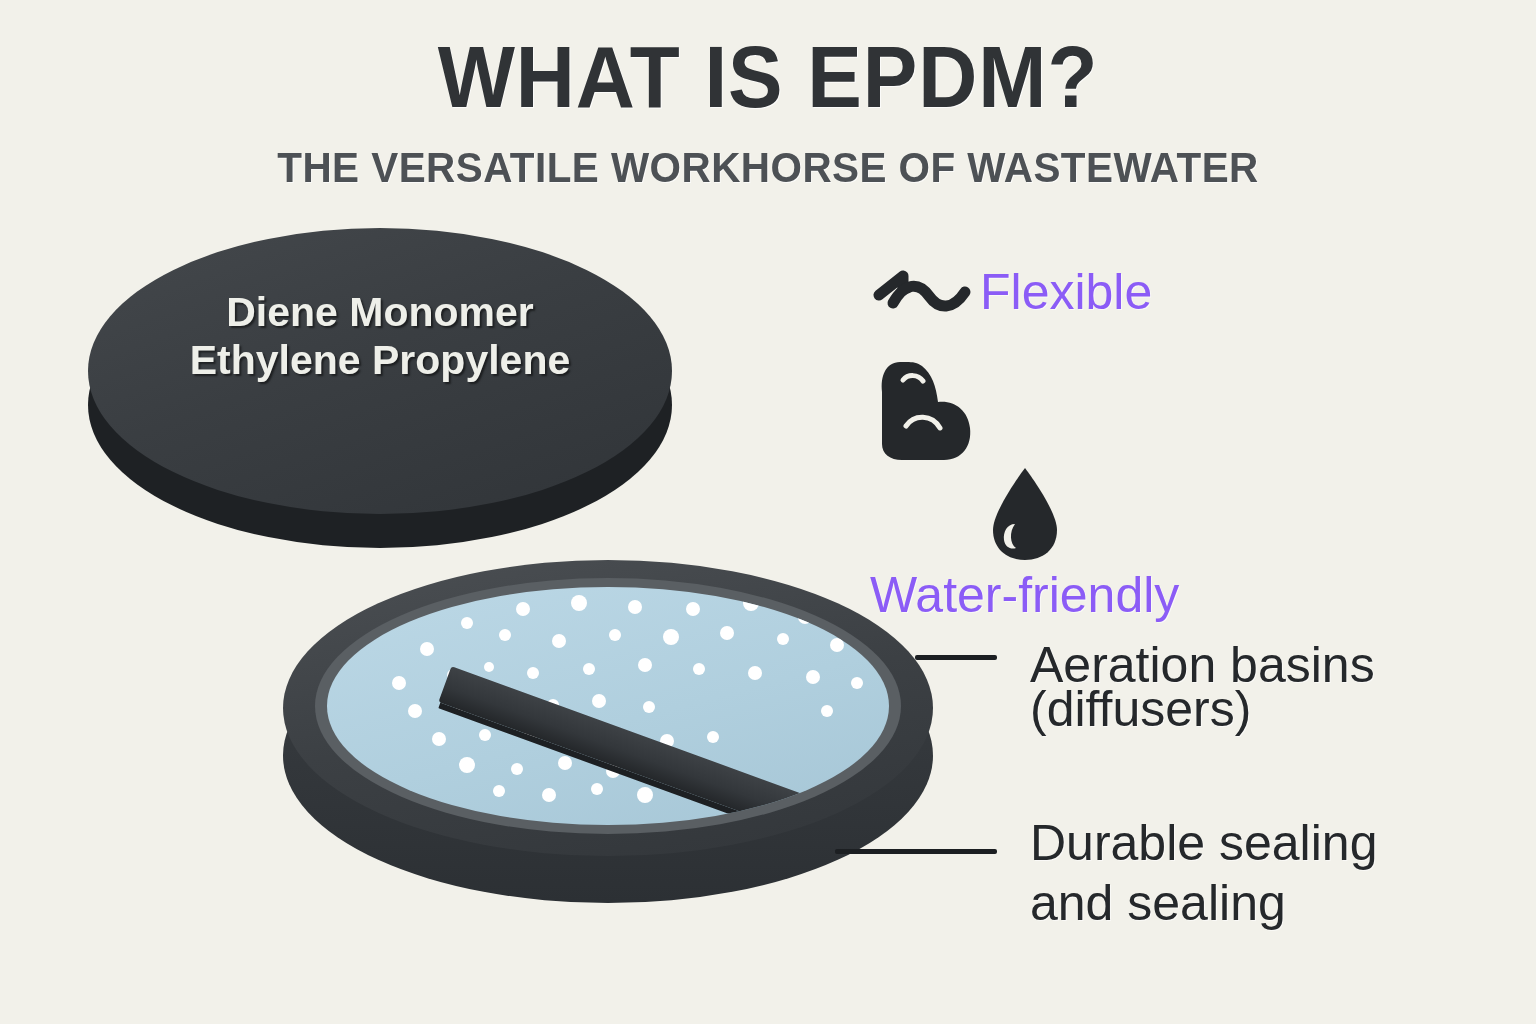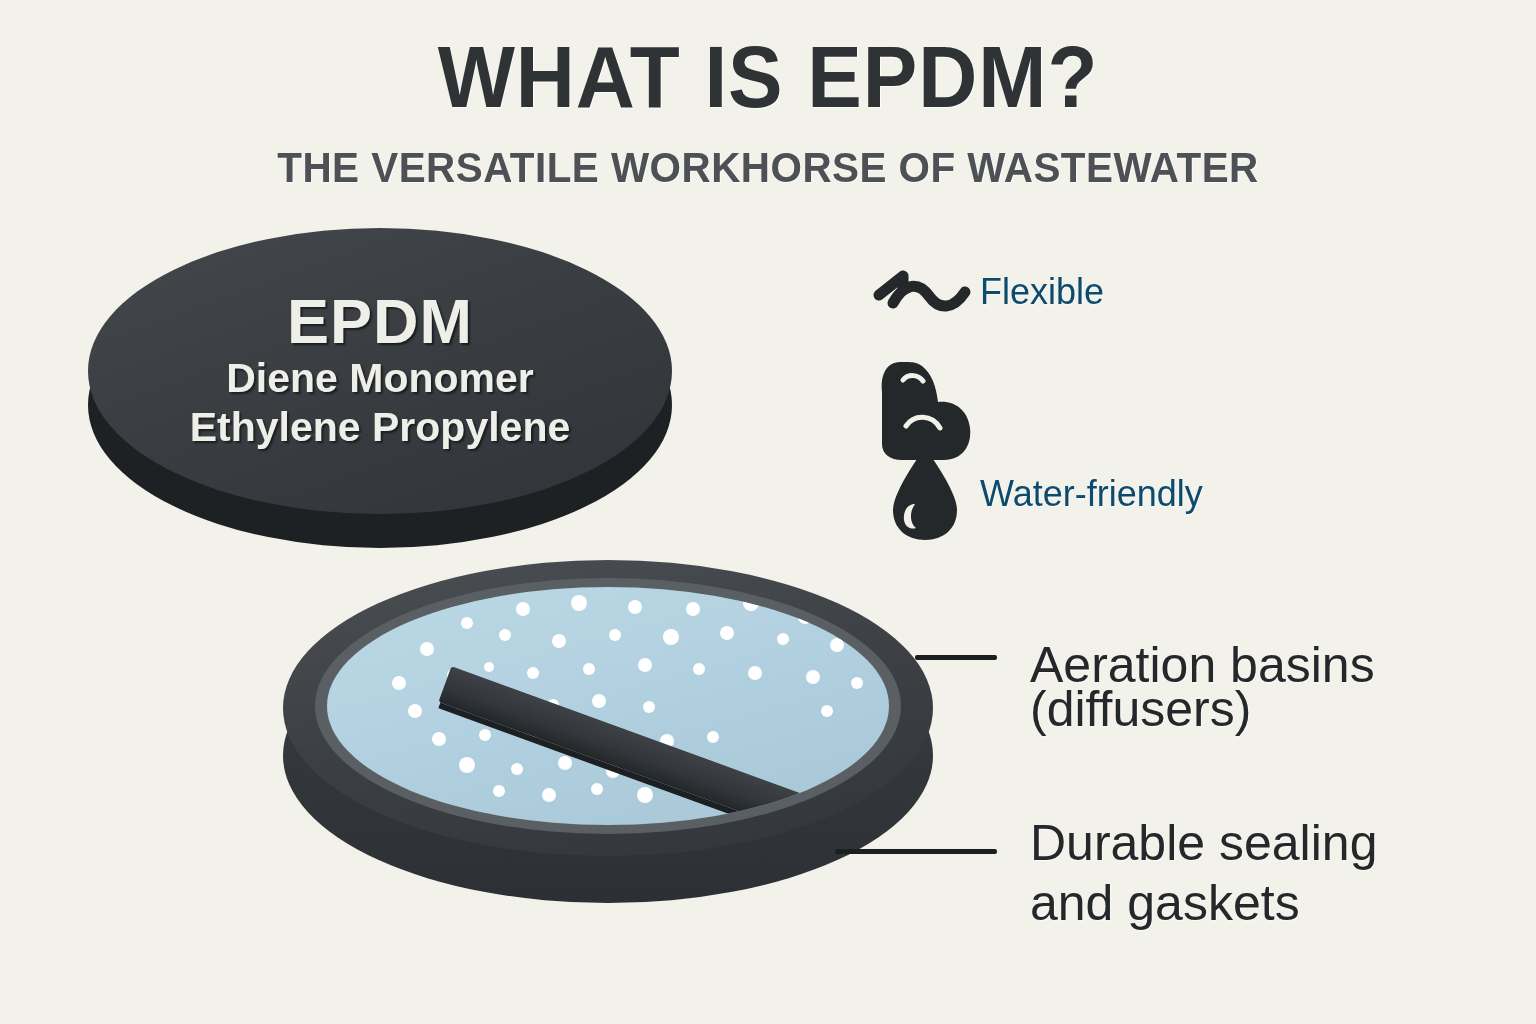--- a/index.html
+++ b/index.html
@@ -163,22 +163,22 @@
     display: flex;
     align-items: center;
   }
   .feature-icon {
     width: 110px;
     display: flex;
     justify-content: center;
     align-items: center;
   }
   .feature-label {
-    font-size: 36px;
-    color: #0c4a6e;
+    font-size: 50px;
+    color: #8b5cf6;
     white-space: nowrap;
     text-shadow: 1px 1px 0 rgba(255,255,255,0.6);
   }
 
   
   .callout {
     position: absolute;
   }
   .callout-text {
     position: absolute;
@@ -201,21 +201,20 @@
 
 <div id="canvas">
 
   <div id="title">WHAT IS EPDM?</div>
   <div id="subtitle">THE VERSATILE WORKHORSE OF WASTEWATER</div>
 
   <div id="epdm-disc">
     <div class="disc-rim"></div>
     <div class="disc-top"></div>
     <div id="epdm-text">
-      <div id="epdm-abbr">EPDM</div>
       <div class="epdm-full">Diene Monomer</div>
       <div class="epdm-full">Ethylene Propylene</div>
     </div>
   </div>
 
   <div id="basin">
     <div class="basin-body"></div>
     <div class="basin-rim-outer"></div>
     <div class="basin-rim-inner"></div>
     <div class="basin-water">
@@ -289,37 +288,37 @@
       <svg width="110" height="112" viewBox="0 0 110 112">
         <path d="M30 10 C16 10, 10 24, 12 40 L12 92 C12 102, 20 108, 32 108 L74 108
                  C92 108, 102 94, 100 76 C98 58, 84 48, 68 50
                  C66 34, 62 22, 52 14 C46 9, 38 10, 30 10 Z" fill="#25282b"></path>
         <path d="M33 28 C38 22, 48 22, 53 29" fill="none" stroke="#f2f1ea" stroke-width="5" stroke-linecap="round"></path>
         <path d="M36 74 C44 62, 62 62, 70 76" fill="none" stroke="#f2f1ea" stroke-width="5" stroke-linecap="round"></path>
       </svg>
     </span>
   </div>
 
-  <div class="feature-row" style="left:870px; top:442px;">
+  <div class="feature-row" style="left:870px; top:462px;flex-direction:column;">
     <span class="feature-icon">
       <svg width="80" height="104" viewBox="0 0 80 104">
         <path d="M40 6 C40 6, 8 48, 8 68 C8 87, 22 98, 40 98 C58 98, 72 87, 72 68
                  C72 48, 40 6, 40 6 Z" fill="#25282b"></path>
         <path d="M30 62 C22 62, 18 70, 19 78 C20 85, 26 88, 31 86
                  C25 82, 24 70, 30 62 Z" fill="#f2f1ea"></path>
       </svg>
     </span>
     <span class="feature-label">Water-friendly</span>
   </div>
 
   <div class="callout">
     <div class="leader" style="left:915px; top:655px; width:82px;"></div>
     <div class="callout-text" style="top:636px;">Aeration basins</div>
     <div class="callout-text" style="top:680px;">(diffusers)</div>
   </div>
 
   <div class="callout">
     <div class="leader" style="left:835px; top:849px; width:162px;"></div>
     <div class="callout-text" style="top:814px;">Durable sealing</div>
-    <div class="callout-text" style="top:874px;">and gaskets</div>
+    <div class="callout-text" style="top:874px;">and sealing</div>
   </div>
 
 </div>
 
 </body></html>

